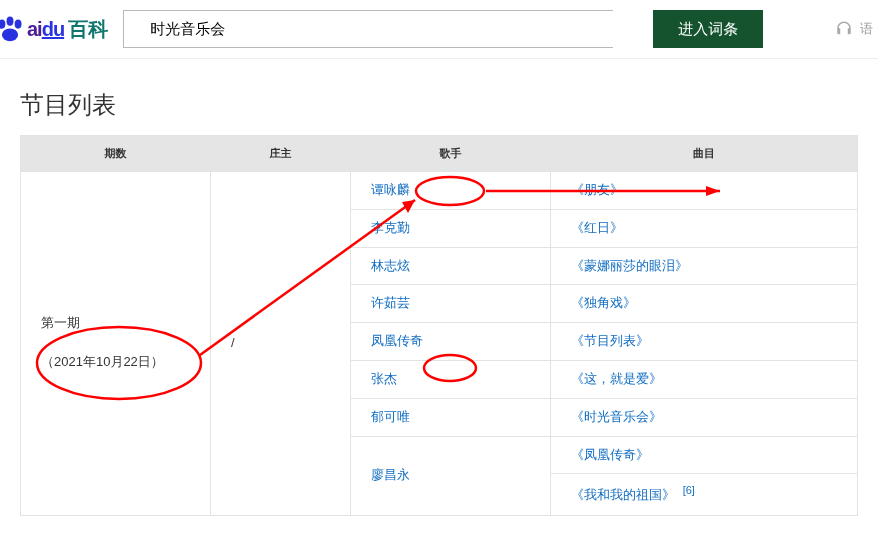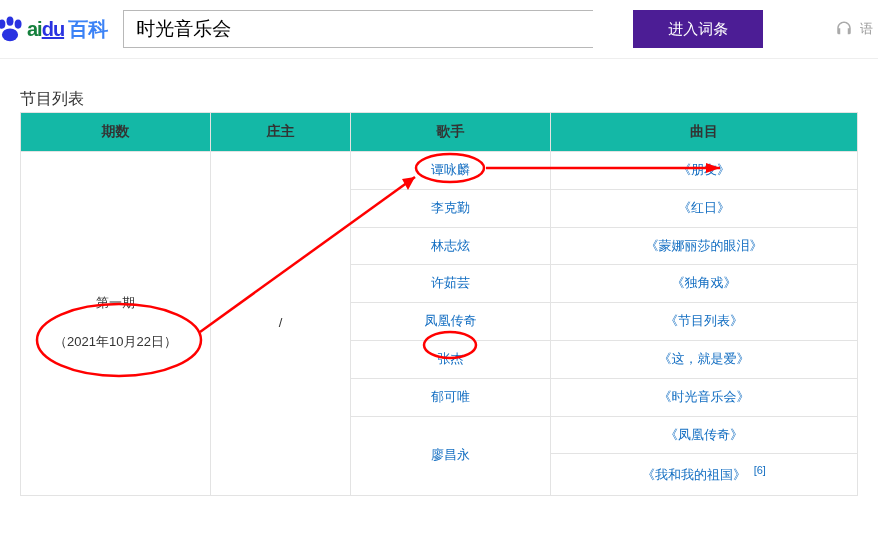--- a/index.html
+++ b/index.html
@@ -1,34 +1,34 @@
 <!DOCTYPE html>
 <html><head>
   <meta charset="utf-8">
   <style>
     * { margin: 0; padding: 0; box-sizing: border-box; }
     body { font-family: "Microsoft YaHei", Arial, sans-serif; font-size: 13px; color: #333; background: #fff; }
     .header { display: flex; align-items: center; padding: 10px 0 10px 0; border-bottom: 1px solid #eee; }
     .logo { display: flex; align-items: center; margin-right: 15px; margin-left: -5px; }
     .logo-paw { width: 30px; height: 26px; margin-right: 2px; }
     .logo-text { font-size: 20px; font-weight: bold; letter-spacing: -1px; }
-    .logo-red { color: #15803d; }
+    .logo-red { color: #4c1d95; }
     .logo-blue { color: #2932e1; text-decoration: underline; }
-    .logo-cn { color: #3b82f6; font-size: 20px; font-weight: bold; margin-left: 4px; }
+    .logo-cn { color: #0f766e; font-size: 20px; font-weight: bold; margin-left: 4px; }
     .search-box { display: flex; flex: 0 0 640px; height: 38px; }
-    .search-input { flex: 1; border: 1px solid #b8b8b8; border-right: none; padding: 0 12px; font-size: 19px; outline: none; }
-    .search-button { width: 130px; background: #4c1d95; color: #fff; border: none; font-size: 15px; cursor: pointer; margin-left: 40px; }
+    .search-input { flex: 1; border: 1px solid #b8b8b8; border-right: none; padding: 0 26px; font-size: 15px; outline: none; }
+    .search-button { width: 110px; background: #14532d; color: #fff; border: none; font-size: 15px; cursor: pointer; margin-left: 40px; }
     .header-right { margin-left: auto; display: flex; align-items: center; color: #999; margin-right: 5px; }
     .lang-icon { width: 20px; height: 18px; margin-right: 6px; fill: #aaa; }
     .content { padding: 30px 20px 0 20px; position: relative; }
-    .section-title { font-size: 16px; font-weight: 400; margin-bottom: 2px; color: #333; }
+    .section-title { font-size: 24px; font-weight: 400; margin-bottom: 14px; color: #333; }
     .table-wrap { position: relative; }
     table { width: 100%; border-collapse: collapse; table-layout: fixed; }
-    th { background: #14b8a6; border: 1px solid #e3e3e3; padding: 10px 6px; font-weight: 700; font-size: 14px; text-align: center; color: #333; }
-    td { border: 1px solid #e3e3e3; padding: 8px 20px; text-align: center; font-size: 13px; color: #333; line-height: 1.6; }
+    th { background: #e5e5e5; border: 1px solid #e3e3e3; padding: 10px 6px; font-weight: 700; font-size: 11px; text-align: center; color: #333; }
+    td { border: 1px solid #e3e3e3; padding: 8px 20px; text-align: left; font-size: 13px; color: #333; line-height: 1.6; }
     .col-ep { width: 190px; }
     .col-host { width: 140px; }
     .col-singer { width: 200px; }
     .song-link { color: #136ec2; text-decoration: none; }
     .ref-sup { color: #136ec2; font-size: 11px; vertical-align: super; margin-left: 4px; }
     .annot { position: absolute; left: 0; top: 0; pointer-events: none; }
     .ep-sub { display: block; margin-top: 18px; }
   </style>
 </head>
 <body>

